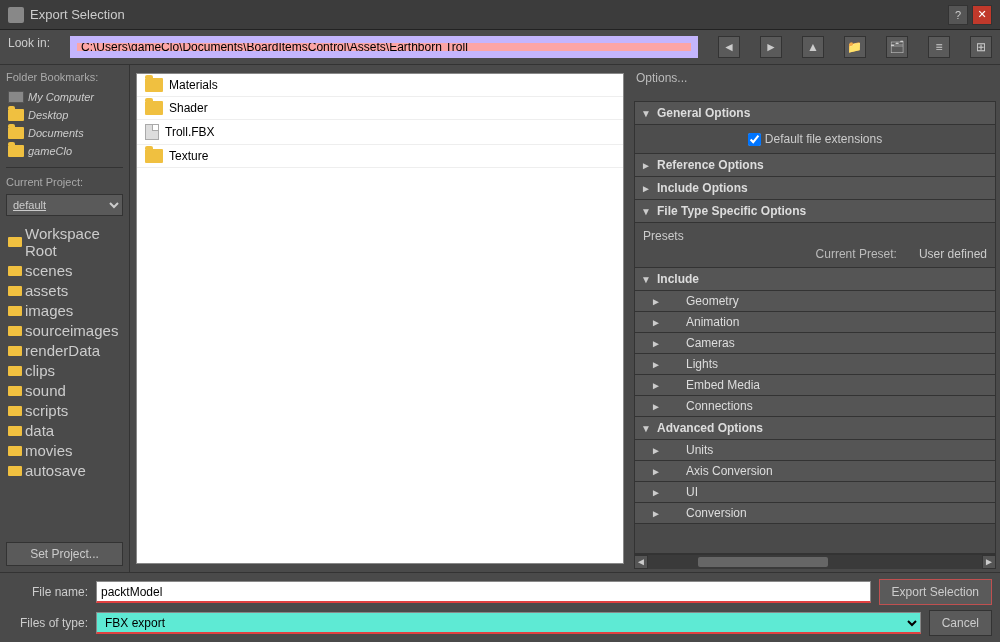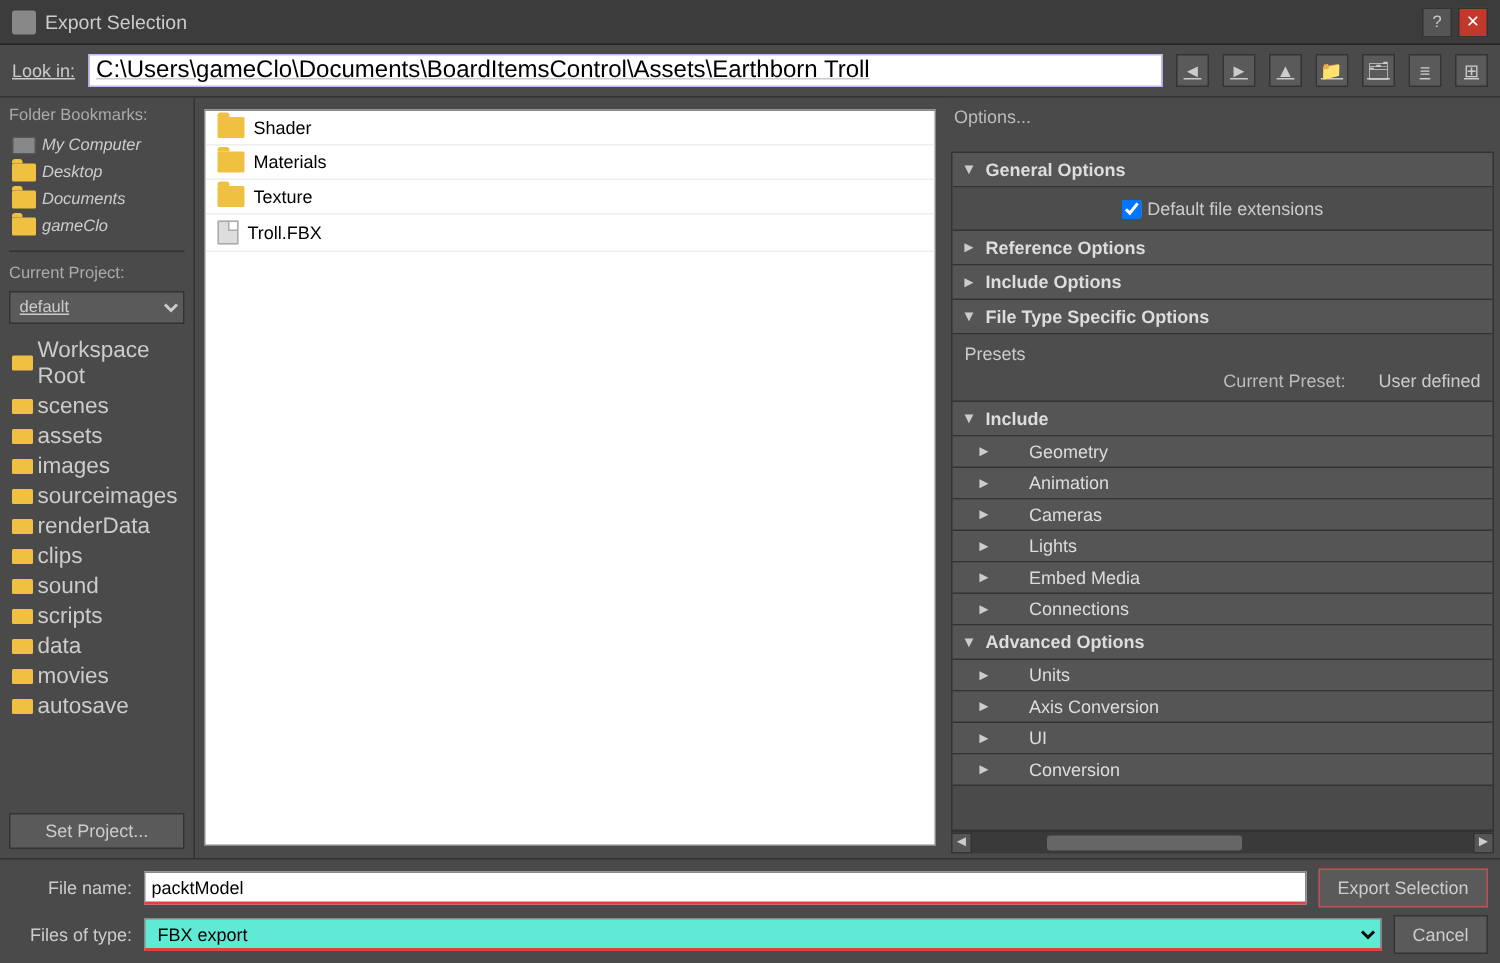--- a/index.html
+++ b/index.html
@@ -62,40 +62,38 @@
     .dialog {
       display: flex;
       flex-direction: column;
       height: calc(642px - 30px);
       background: #4a4a4a;
     }
 
     
     .look-in-bar {
       display: flex;
-      align-items: center;
       padding: 6px 8px;
-      gap: 9px;
+      gap: 20px;
       background: #4a4a4a;
       border-bottom: 1px solid #333;
-      text-decoration: underline;
     }
     .look-in-label {
       color: #ccc;
       white-space: nowrap;
       font-size: 12px;
     }
     .look-in-path {
       flex: 1;
-      background: #ffffff;
+      background: #fca5a5;
       color: #000;
-      border: 1px solid #c4b5fd;
+      border: 7px solid #c4b5fd;
       height: 22px;
       padding: 0 4px;
-      font-size: 16px;
+      font-size: 12px;
     }
     .toolbar-btn {
       width: 22px;
       height: 22px;
       background: #5a5a5a;
       border: 1px solid #333;
       color: #ccc;
       cursor: pointer;
       display: flex;
       align-items: center;
@@ -593,33 +591,33 @@
           <span class="label">autosave</span>
         </div>
       </div>
 
       <button class="set-project-btn">Set Project...</button>
     </div>
 
     <div class="file-browser">
       <div class="file-item">
         <div class="file-folder-icon"></div>
-        <span class="file-label">Shader</span>
+        <span class="file-label">Materials</span>
       </div>
       <div class="file-item">
         <div class="file-folder-icon"></div>
-        <span class="file-label">Materials</span>
+        <span class="file-label">Shader</span>
+      </div>
+      <div class="file-item">
+        <div class="file-doc-icon"></div>
+        <span class="file-label">Troll.FBX</span>
       </div>
       <div class="file-item">
         <div class="file-folder-icon"></div>
         <span class="file-label">Texture</span>
-      </div>
-      <div class="file-item">
-        <div class="file-doc-icon"></div>
-        <span class="file-label">Troll.FBX</span>
       </div>
     </div>
 
     <div class="options-panel">
       <div class="options-title">Options...</div>
       <div class="options-scroll">
 
         <div class="section-header">
           <span class="section-arrow">▼</span>
           <span class="section-title">General Options</span>

